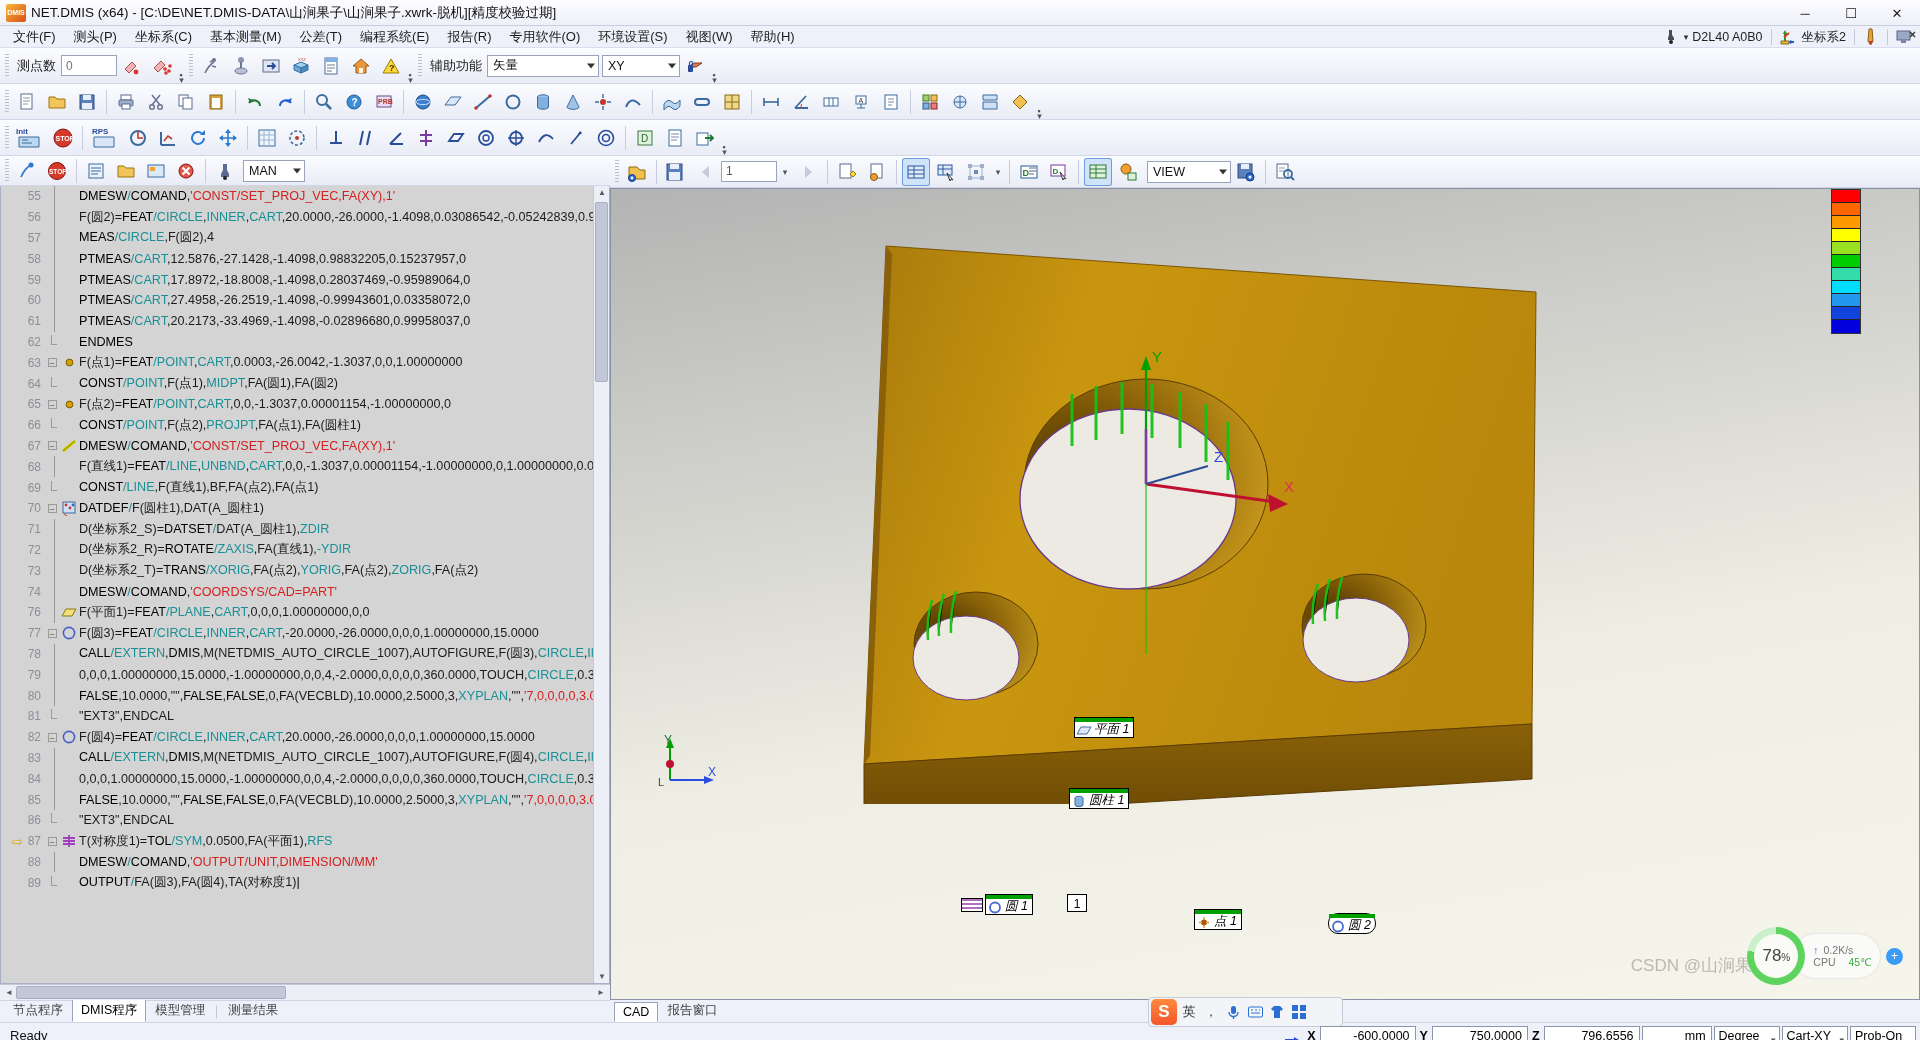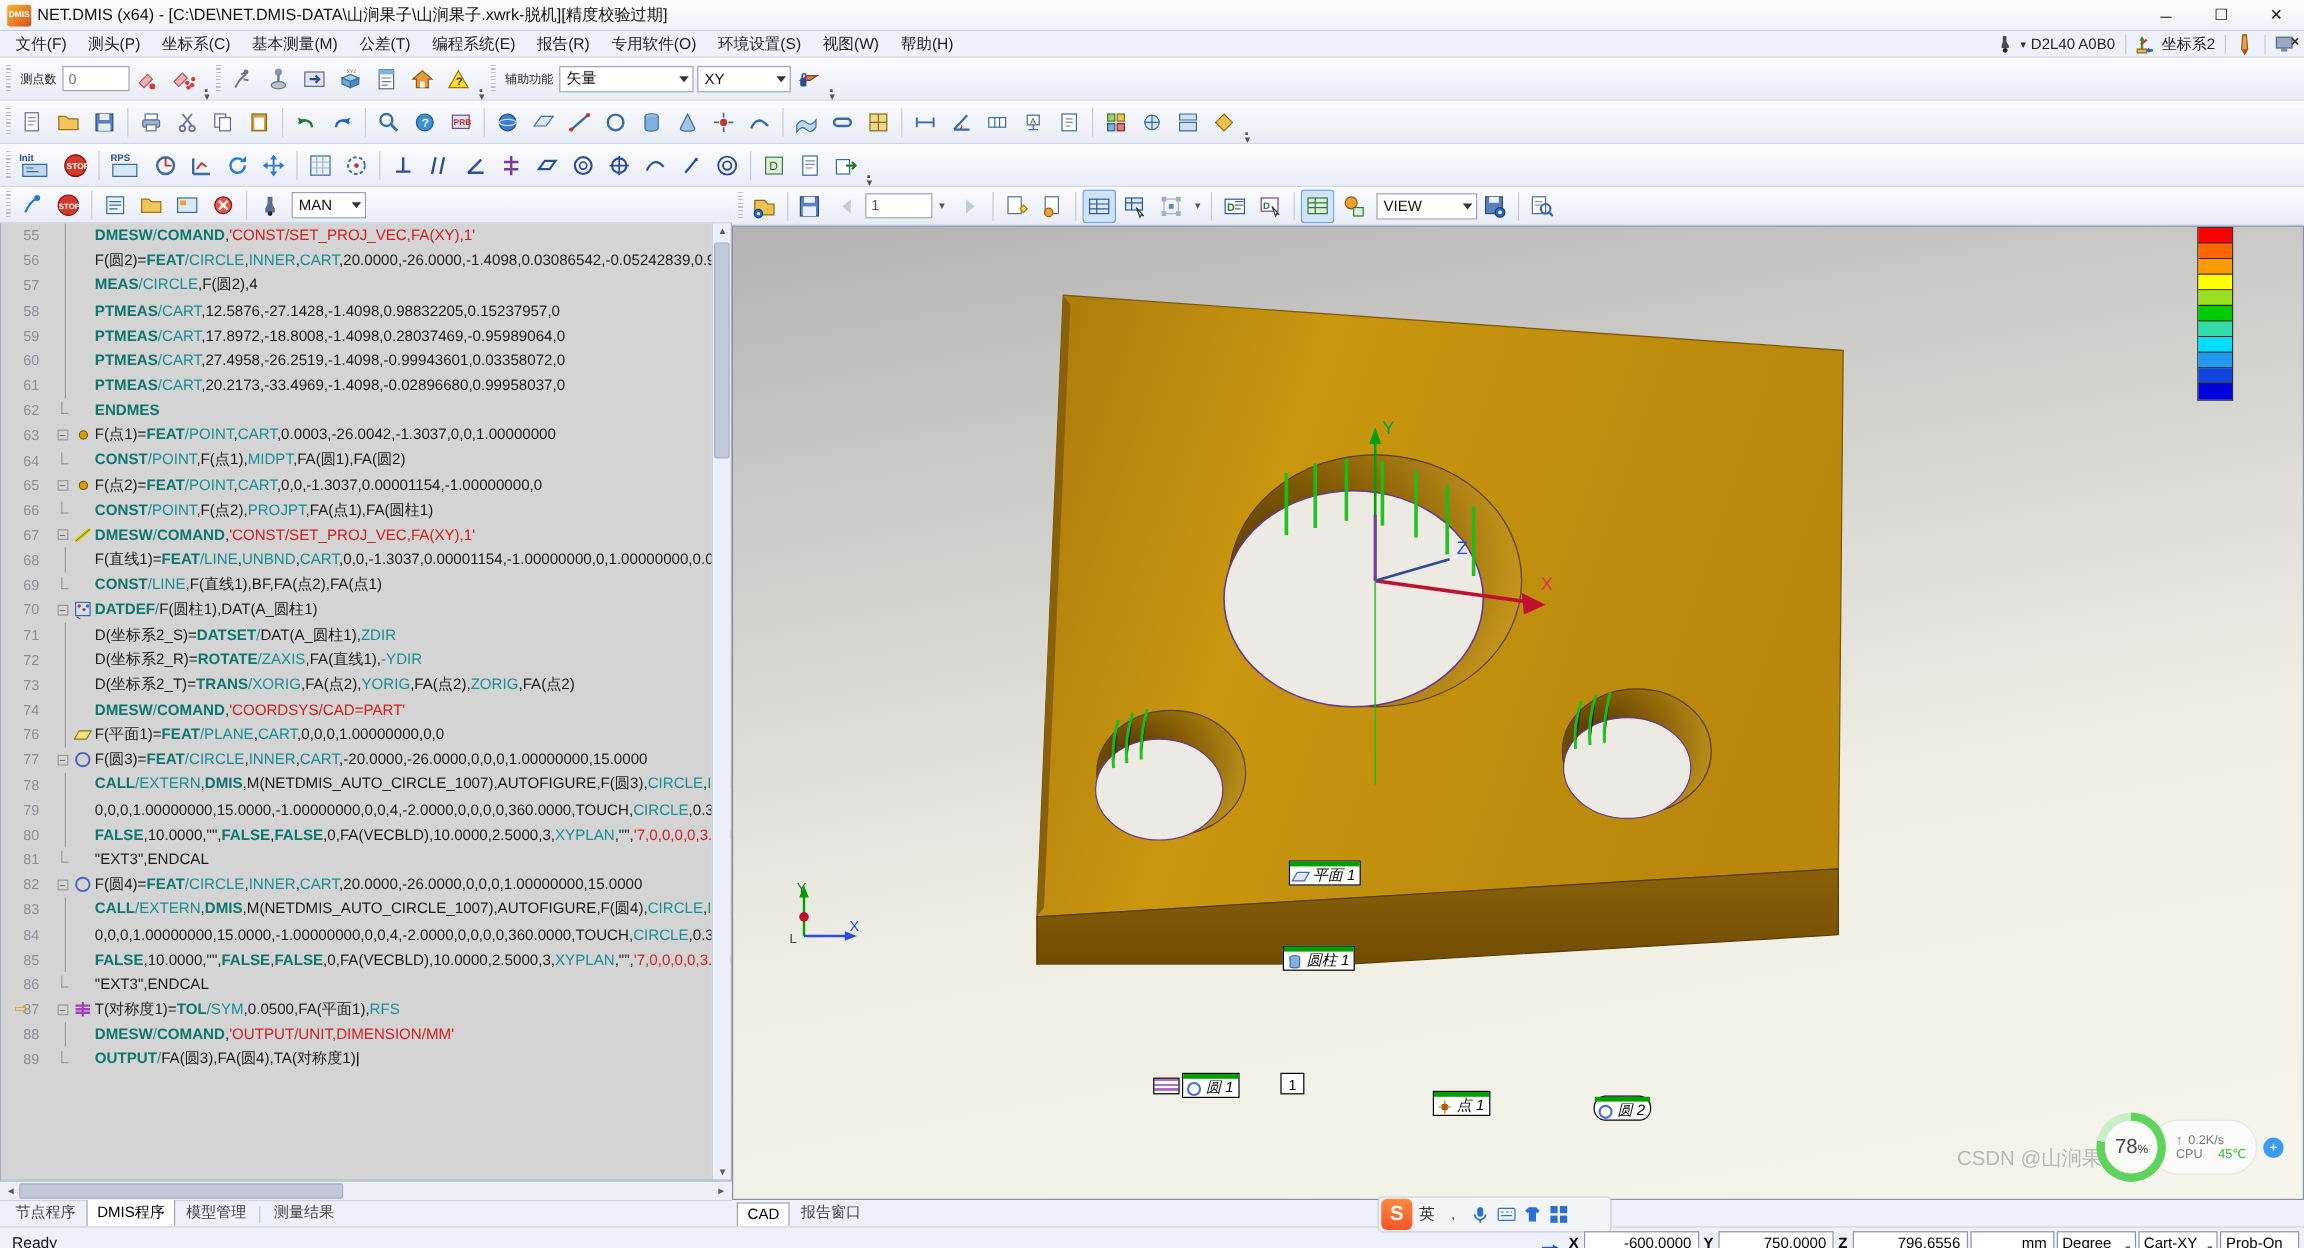--- a/index.html
+++ b/index.html
@@ -52,21 +52,21 @@
   }
   .tb-grip{ width:4px;height:24px;margin:0 3px;
       background:repeating-linear-gradient(to bottom,#b9bfd2 0 1px,transparent 1px 3px);}
   .tb-sep{ width:1px;height:24px;background:#c6cbdd;margin:0 4px;}
   .tbtn{
     width:28px;height:28px;margin:0 1px;border-radius:3px;
     display:flex;align-items:center;justify-content:center;
     position:relative;flex:none;
   }
   .tbtn.active{ background:#cfe3fb; box-shadow:inset 0 0 0 1px #6d9fdd;}
-  .tb-label{ font-size:10px;color:#222;padding:0 5px;white-space:nowrap;}
+  .tb-label{ font-size:13px;color:#222;padding:0 5px;white-space:nowrap;}
   .tb-input{
     height:21px;border:1px solid #9aa3bb;background:#fff;
     font-size:12px;padding:0 4px;line-height:19px;color:#555;
   }
   .tb-combo{
     height:22px;border:1px solid #9aa3bb;background:#fff;
     display:flex;align-items:center;font-size:12.5px;color:#111;
     padding-left:5px;position:relative;
   }
   .tb-combo .arr{
@@ -93,32 +93,32 @@
   }
   #code-wrap{
     flex:1; background:#d4d4d4; position:relative; overflow:hidden;
     border:1px solid #a9b0c6; border-top:none;
     display:flex;
   }
   #gutter-left{ width:10px;background:#d4d4d4;flex:none;}
   #code-area{ flex:1; position:relative; overflow:hidden; }
   .cline{ height:20.8px; display:flex; align-items:center; white-space:nowrap;
           font-family:"Liberation Sans","DejaVu Sans",sans-serif; font-size:12.6px; }
-  .cline .num{ width:34px;text-align:center;color:#8a8f9a;font-size:12px;flex:none;
+  .cline .num{ width:34px;text-align:right;color:#8a8f9a;font-size:12px;flex:none;
                padding-right:4px; }
   .cline .fold{ width:14px;flex:none;display:flex;align-items:center;justify-content:center;}
   .fold-box{ width:9px;height:9px;border:1px solid #9a9a9a;background:#d4d4d4;
              font-size:8px;line-height:7px;text-align:center;color:#333;}
   .fold-line{ width:1px;height:20.8px;background:#9a9a9a;margin-left:4px;}
   .fold-end{ width:6px;height:10px;border-left:1px solid #9a9a9a;
              border-bottom:1px solid #9a9a9a;margin-left:4px;margin-bottom:4px;}
   .cline .gi{ width:20px;flex:none;display:flex;align-items:center;justify-content:center;}
   .cline .txt{ flex:1; overflow:hidden; }
   .cline .arrow{ position:absolute;left:1px; }
-  .tk-g{ color:#0f766e;font-weight:bold; }     
+  .tk-g{ color:#000000; }     
   .tk-t{ color:#1a8f96; }     
   .tk-d{ color:#1b1b1b; }     
   .tk-r{ color:#d42020; }
   #code-vscroll{ position:absolute;right:0;top:0;width:16px;height:100%;
       background:#eceff5;border-left:1px solid #c4c9da;}
   #code-hscroll{ height:16px;background:#eceff5;border-top:1px solid #c4c9da;
       position:relative;}
   .sb-thumb{ position:absolute;background:#c3c8d8;border:1px solid #a8aebf;border-radius:2px;}
   .sb-arrow{ position:absolute;font-size:8px;color:#55596a;text-align:center;width:16px;}
   #left-tabs{

